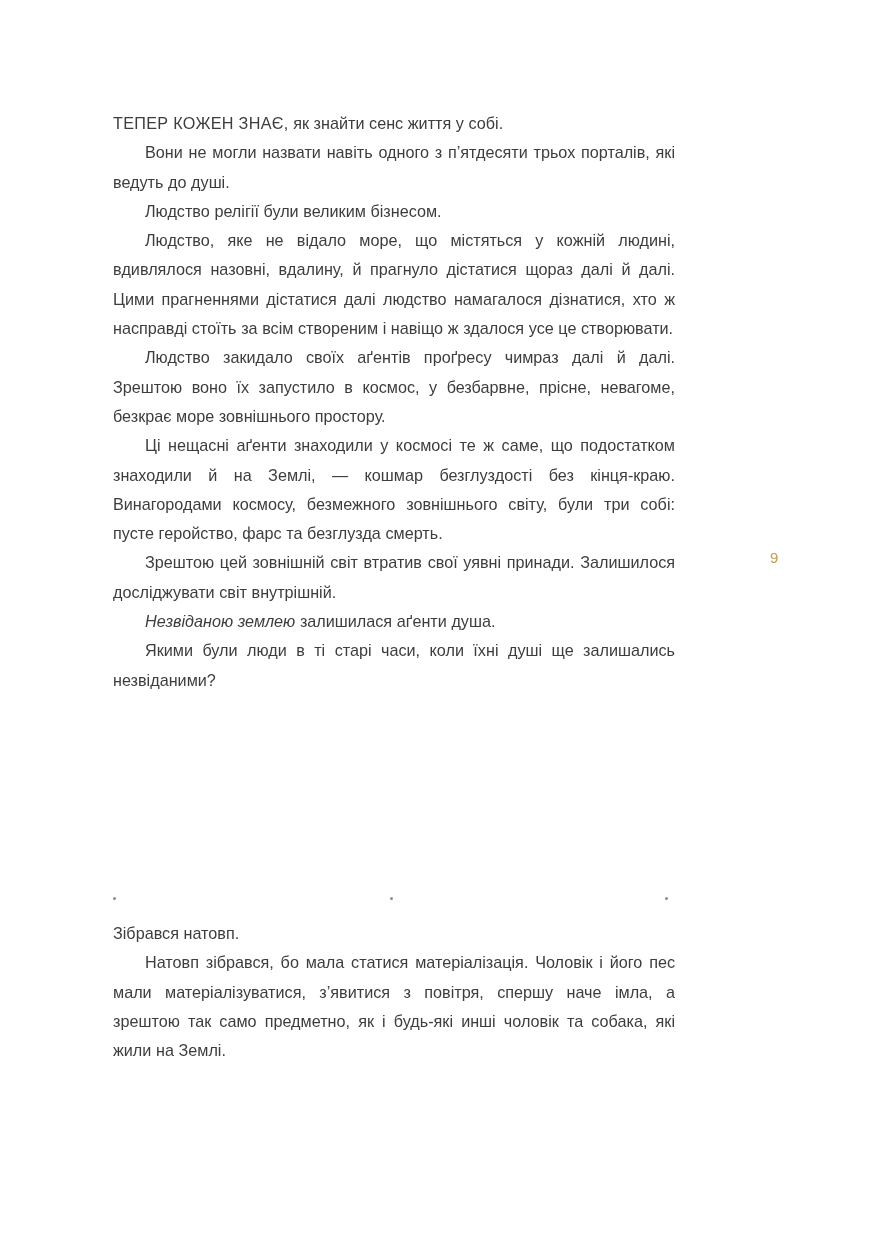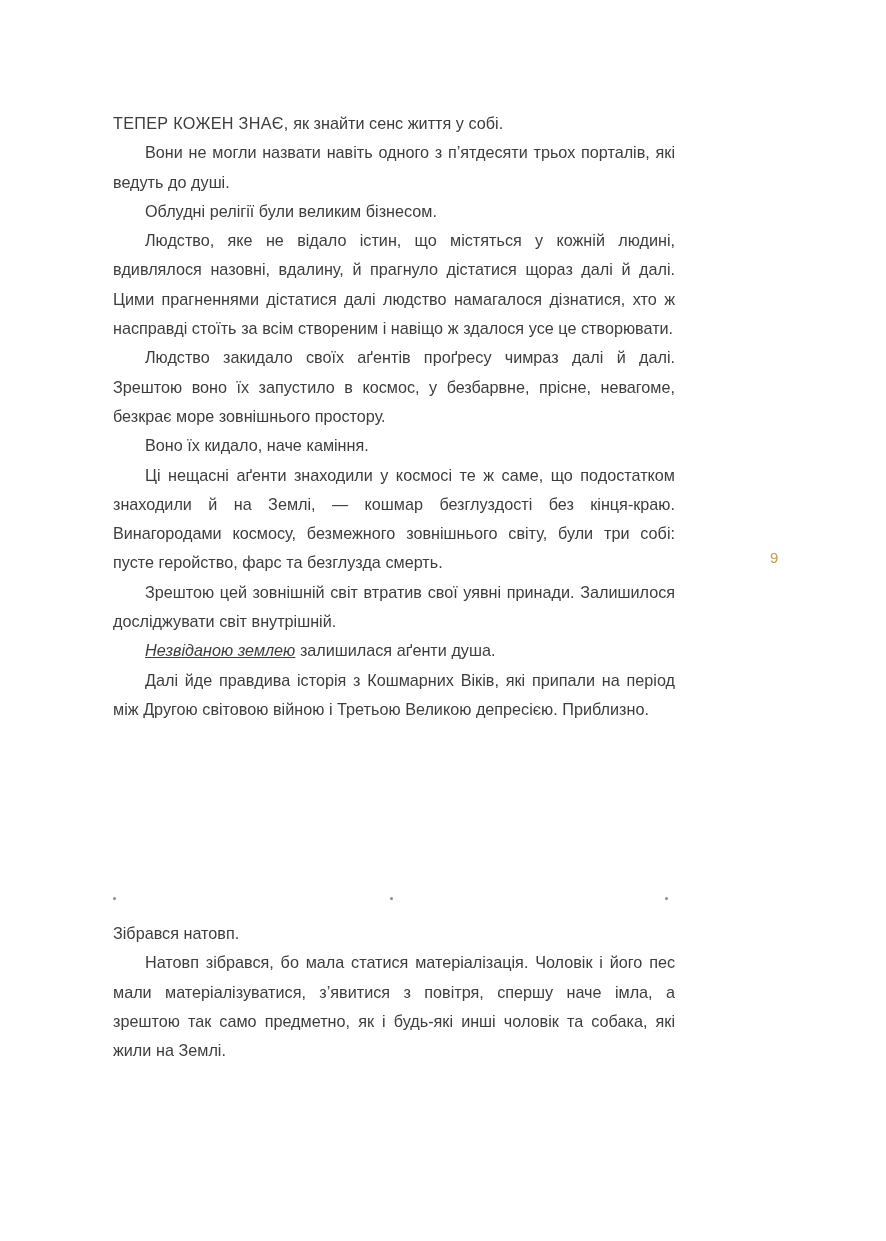--- a/index.html
+++ b/index.html
@@ -40,21 +40,20 @@
   }
   p.first {
     text-indent: 0;
   }
   .smallcaps {
     font-size: 16.2px;
     letter-spacing: 0.3px;
   }
   .italic {
     font-style: italic;
-    text-decoration: underline;
   }
   .page-number {
     position: absolute;
     left: 770px;
     top: 536px;
     font-size: 15px;
     color: #c89b54;
     font-family: "Liberation Sans", sans-serif;
   }
   .separator {
@@ -87,37 +86,36 @@
 
 <div class="page">
 
   <div class="text-column">
 
     <p class="para first"><span class="smallcaps">ТЕПЕР КОЖЕН ЗНАЄ,</span><span> як знайти сенс життя у собі.</span></p>
 
 
     <p class="para">Вони не могли назвати навіть одного з п’ятдесяти трьох порталів, які ведуть до душі.</p>
 
-    <p class="para">Облудні релігії були великим бізнесом.</p>
+    <p class="para">Людство релігії були великим бізнесом.</p>
 
-    <p class="para">Людство, яке не відало істин, що містяться у кожній людині, вдивлялося назовні, вдалину, й прагнуло дістатися щораз далі й далі. Цими прагненнями дістатися далі людство намагалося дізнатися, хто ж насправді стоїть за всім створеним і навіщо ж здалося усе це створювати.</p>
+    <p class="para">Людство, яке не відало море, що містяться у кожній людині, вдивлялося назовні, вдалину, й прагнуло дістатися щораз далі й далі. Цими прагненнями дістатися далі людство намагалося дізнатися, хто ж насправді стоїть за всім створеним і навіщо ж здалося усе це створювати.</p>
 
     <p class="para">Людство закидало своїх аґентів проґресу чимраз далі й далі. Зрештою воно їх запустило в космос, у безбарвне, прісне, невагоме, безкрає море зовнішнього простору.</p>
 
-    <p class="para">Воно їх кидало, наче каміння.</p>
 
     <p class="para">Ці нещасні аґенти знаходили у космосі те ж саме, що подостатком знаходили й на Землі, — кошмар безглуздості без кінця-краю. Винагородами космосу, безмежного зовнішнього світу, були три собі: пусте геройство, фарс та безглузда смерть.</p>
 
     <p class="para">Зрештою цей зовнішній світ втратив свої уявні принади. Залишилося досліджувати світ внутрішній.</p>
 
     <p class="para"><span class="italic">Незвіданою землею</span><span> залишилася аґенти душа.</span></p>
 
 
+    <p class="para">Якими були люди в ті старі часи, коли їхні душі ще залишались незвіданими?</p>
 
-    <p class="para">Далі йде правдива історія з Кошмарних Віків, які припали на період між Другою світовою війною і Третьою Великою депресією. Приблизно.</p>
 
   </div>
 
   <div class="separator">
     <span class="dot d1"></span>
     <span class="dot d2"></span>
     <span class="dot d3"></span>
   </div>
 
   <div class="block-after">

